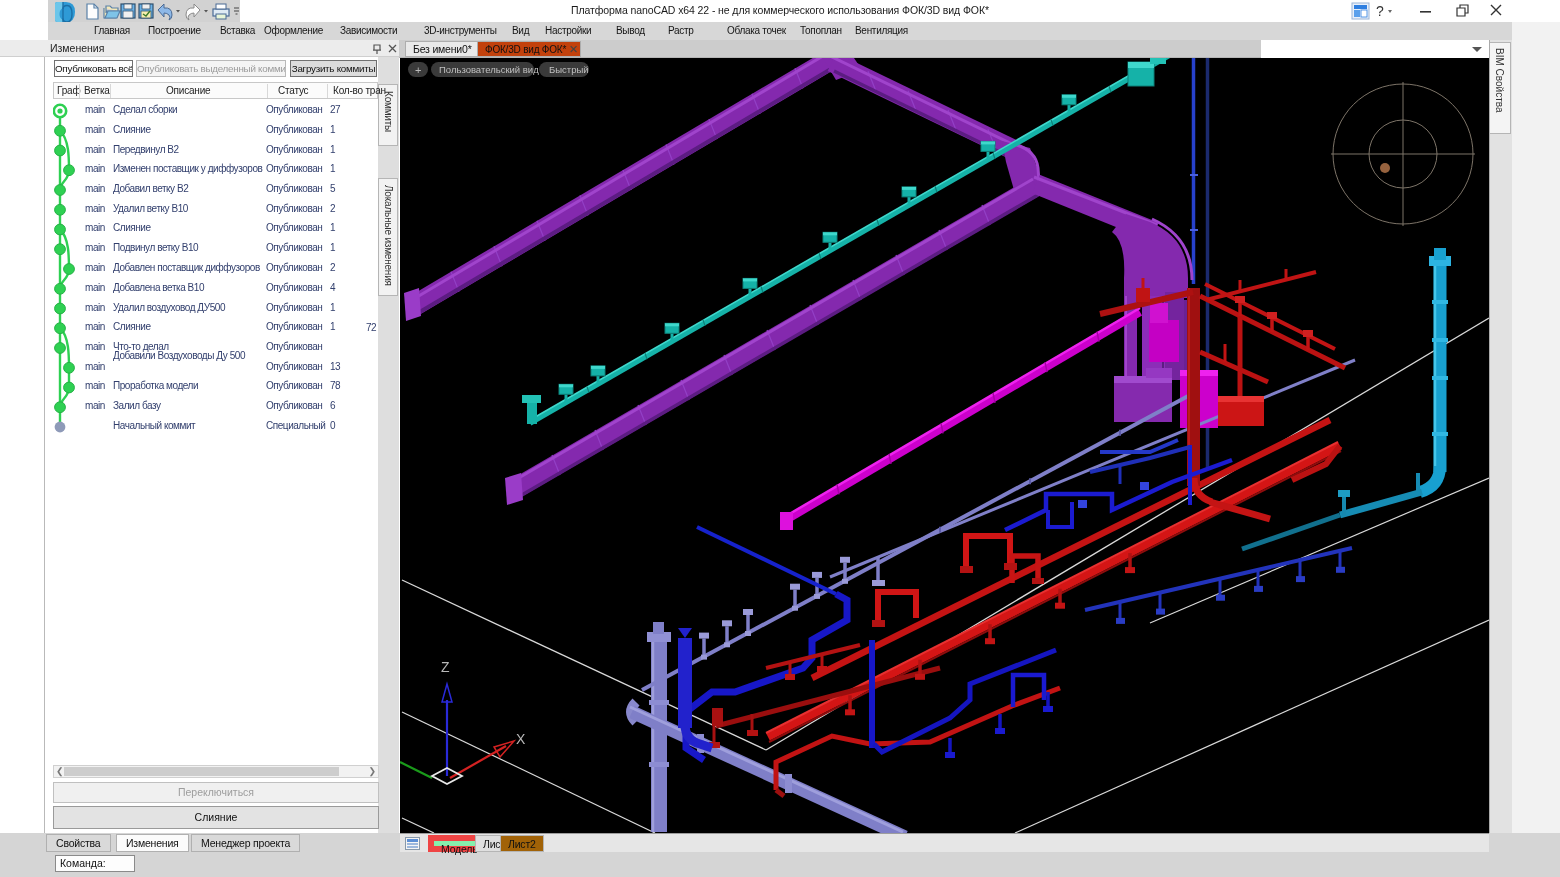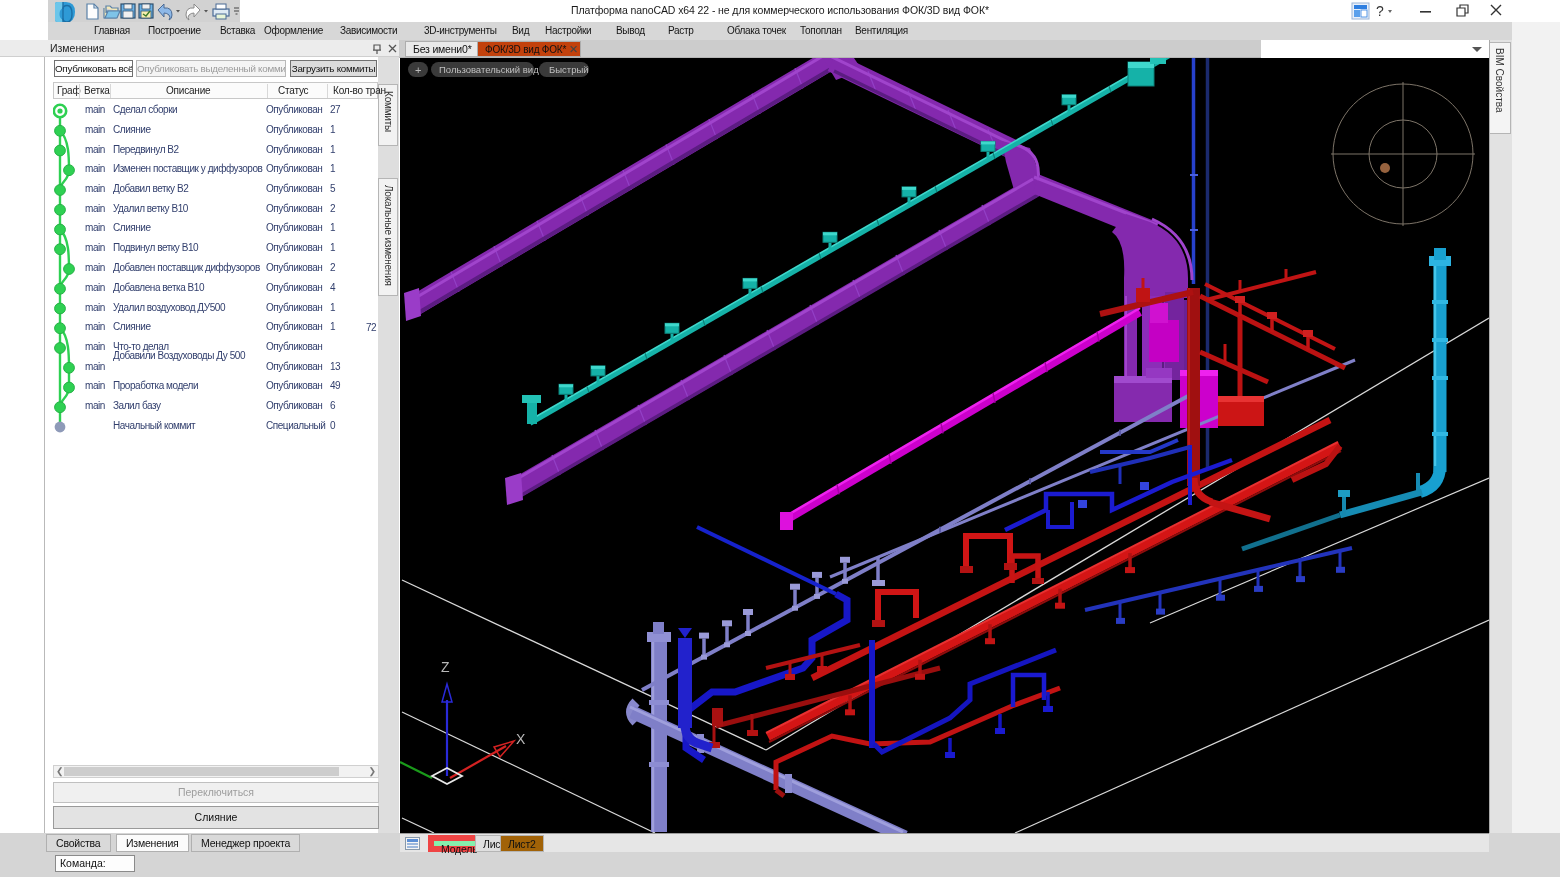--- a/index.html
+++ b/index.html
@@ -249,21 +249,21 @@
     <span class="cell" style="left:113px; top:341px;">Что-то делал</span>
     <span class="cell" style="left:266px; top:341px;">Опубликован</span>
     <span class="cell" style="left:330px; top:322px;margin-left:36px;">72</span>
     <span class="cell" style="left:85px; top:361px;">main</span>
     <span class="cell" style="left:113px; top:350px;">Добавили Воздуховоды Ду 500</span>
     <span class="cell" style="left:266px; top:361px;">Опубликован</span>
     <span class="cell" style="left:330px; top:361px;">13</span>
     <span class="cell" style="left:85px; top:380px;">main</span>
     <span class="cell" style="left:113px; top:380px;">Проработка модели</span>
     <span class="cell" style="left:266px; top:380px;">Опубликован</span>
-    <span class="cell" style="left:330px; top:380px;">49</span>
+    <span class="cell" style="left:330px; top:380px;">78</span>
     <span class="cell" style="left:85px; top:400px;">main</span>
     <span class="cell" style="left:113px; top:400px;">Залил базу</span>
     <span class="cell" style="left:266px; top:400px;">Опубликован</span>
     <span class="cell" style="left:330px; top:400px;">6</span>
     <span class="cell" style="left:113px; top:420px;">Начальный коммит</span>
     <span class="cell" style="left:266px; top:420px;">Специальный</span>
     <span class="cell" style="left:330px; top:420px;">0</span>
   </div>
   <svg class="abs" id="graphsvg" style="left:53px; top:99px;" width="26" height="340">
   <path d="M7 12.0 V 308.2" stroke="#2ed052" stroke-width="2.4" fill="none"></path>

